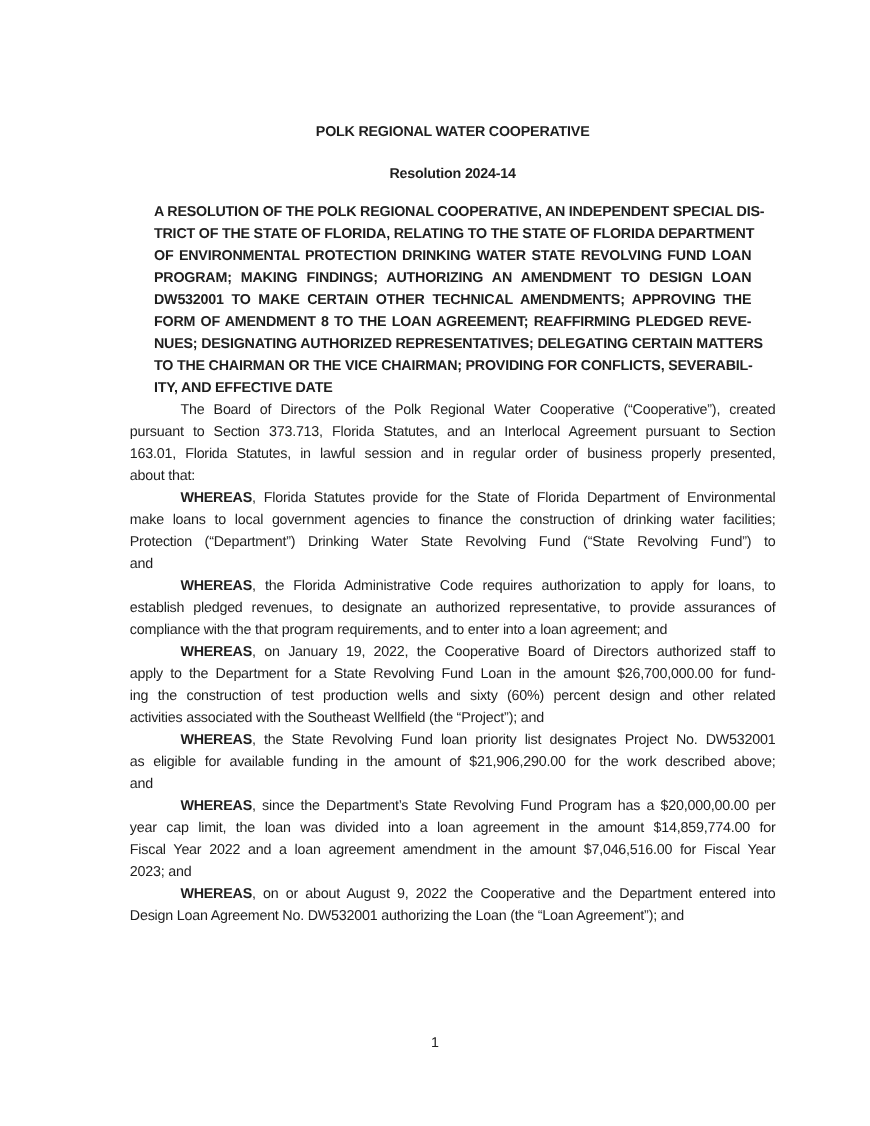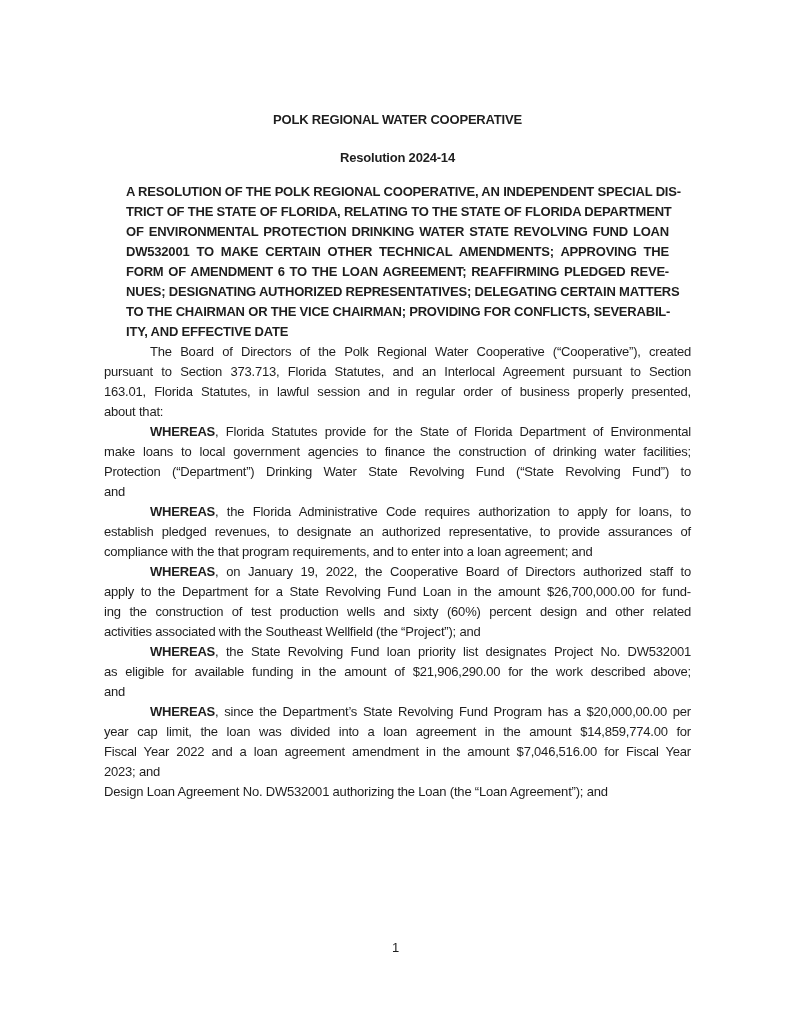--- a/index.html
+++ b/index.html
@@ -6,21 +6,21 @@
   .page {
     position: relative;
     width: 791px;
     height: 1024px;
     margin: 0 auto;
     background: var(--page-bg, #ffffff);
     overflow: hidden;
   }
   .doc {
     position: absolute;
-    left: 104px;
+    left: 118px;
     top: 110px;
     width: 587px;
     font-family: "Liberation Sans", sans-serif;
     font-size: 13px;
     line-height: 20px;
     letter-spacing: -0.2px;
     color: var(--text-color, #1e1e1e);
   }
   .title {
     text-align: center;
@@ -59,22 +59,23 @@
 <body>
 
 <div class="page">
   <div class="doc">
     <div class="title">POLK REGIONAL WATER COOPERATIVE</div>
     <div class="subtitle">Resolution 2024-14</div>
     <div class="heading-para">
         <div class="line first">A RESOLUTION OF THE POLK REGIONAL COOPERATIVE, AN INDEPENDENT SPECIAL DIS-</div>
         <div class="line">TRICT OF THE STATE OF FLORIDA, RELATING TO THE STATE OF FLORIDA DEPARTMENT</div>
         <div class="line">OF ENVIRONMENTAL PROTECTION DRINKING WATER STATE REVOLVING FUND LOAN</div>
+        <div class="line">PROGRAM; MAKING FINDINGS; AUTHORIZING AN AMENDMENT TO DESIGN LOAN</div>
         <div class="line">DW532001 TO MAKE CERTAIN OTHER TECHNICAL AMENDMENTS; APPROVING THE</div>
-        <div class="line">FORM OF AMENDMENT 6 TO THE LOAN AGREEMENT; REAFFIRMING PLEDGED REVE-</div>
+        <div class="line">FORM OF AMENDMENT 8 TO THE LOAN AGREEMENT; REAFFIRMING PLEDGED REVE-</div>
         <div class="line">NUES; DESIGNATING AUTHORIZED REPRESENTATIVES; DELEGATING CERTAIN MATTERS</div>
         <div class="line">TO THE CHAIRMAN OR THE VICE CHAIRMAN; PROVIDING FOR CONFLICTS, SEVERABIL-</div>
         <div class="line last">ITY, AND EFFECTIVE DATE</div>
       </div>
     <div class="para">
         <div class="line first">The Board of Directors of the Polk Regional Water Cooperative (“Cooperative”), created</div>
         <div class="line">pursuant to Section 373.713, Florida Statutes, and an Interlocal Agreement pursuant to Section</div>
         <div class="line">163.01, Florida Statutes, in lawful session and in regular order of business properly presented,</div>
         <div class="line last">about that:</div>
       </div>
@@ -100,17 +101,18 @@
         <div class="line">as eligible for available funding in the amount of $21,906,290.00 for the work described above;</div>
         <div class="line last">and</div>
       </div>
     <div class="para">
         <div class="line first"><b>WHEREAS</b>, since the Department’s State Revolving Fund Program has a $20,000,00.00 per</div>
         <div class="line">year cap limit, the loan was divided into a loan agreement in the amount $14,859,774.00 for</div>
         <div class="line">Fiscal Year 2022 and a loan agreement amendment in the amount $7,046,516.00 for Fiscal Year</div>
         <div class="line last">2023; and</div>
       </div>
     <div class="para">
+        <div class="line first"><b>WHEREAS</b>, on or about August 9, 2022 the Cooperative and the Department entered into</div>
         <div class="line last">Design Loan Agreement No. DW532001 authorizing the Loan (the “Loan Agreement”); and</div>
       </div>
   </div>
   <div class="page-number">1</div>
 </div>
 
 </body></html>

